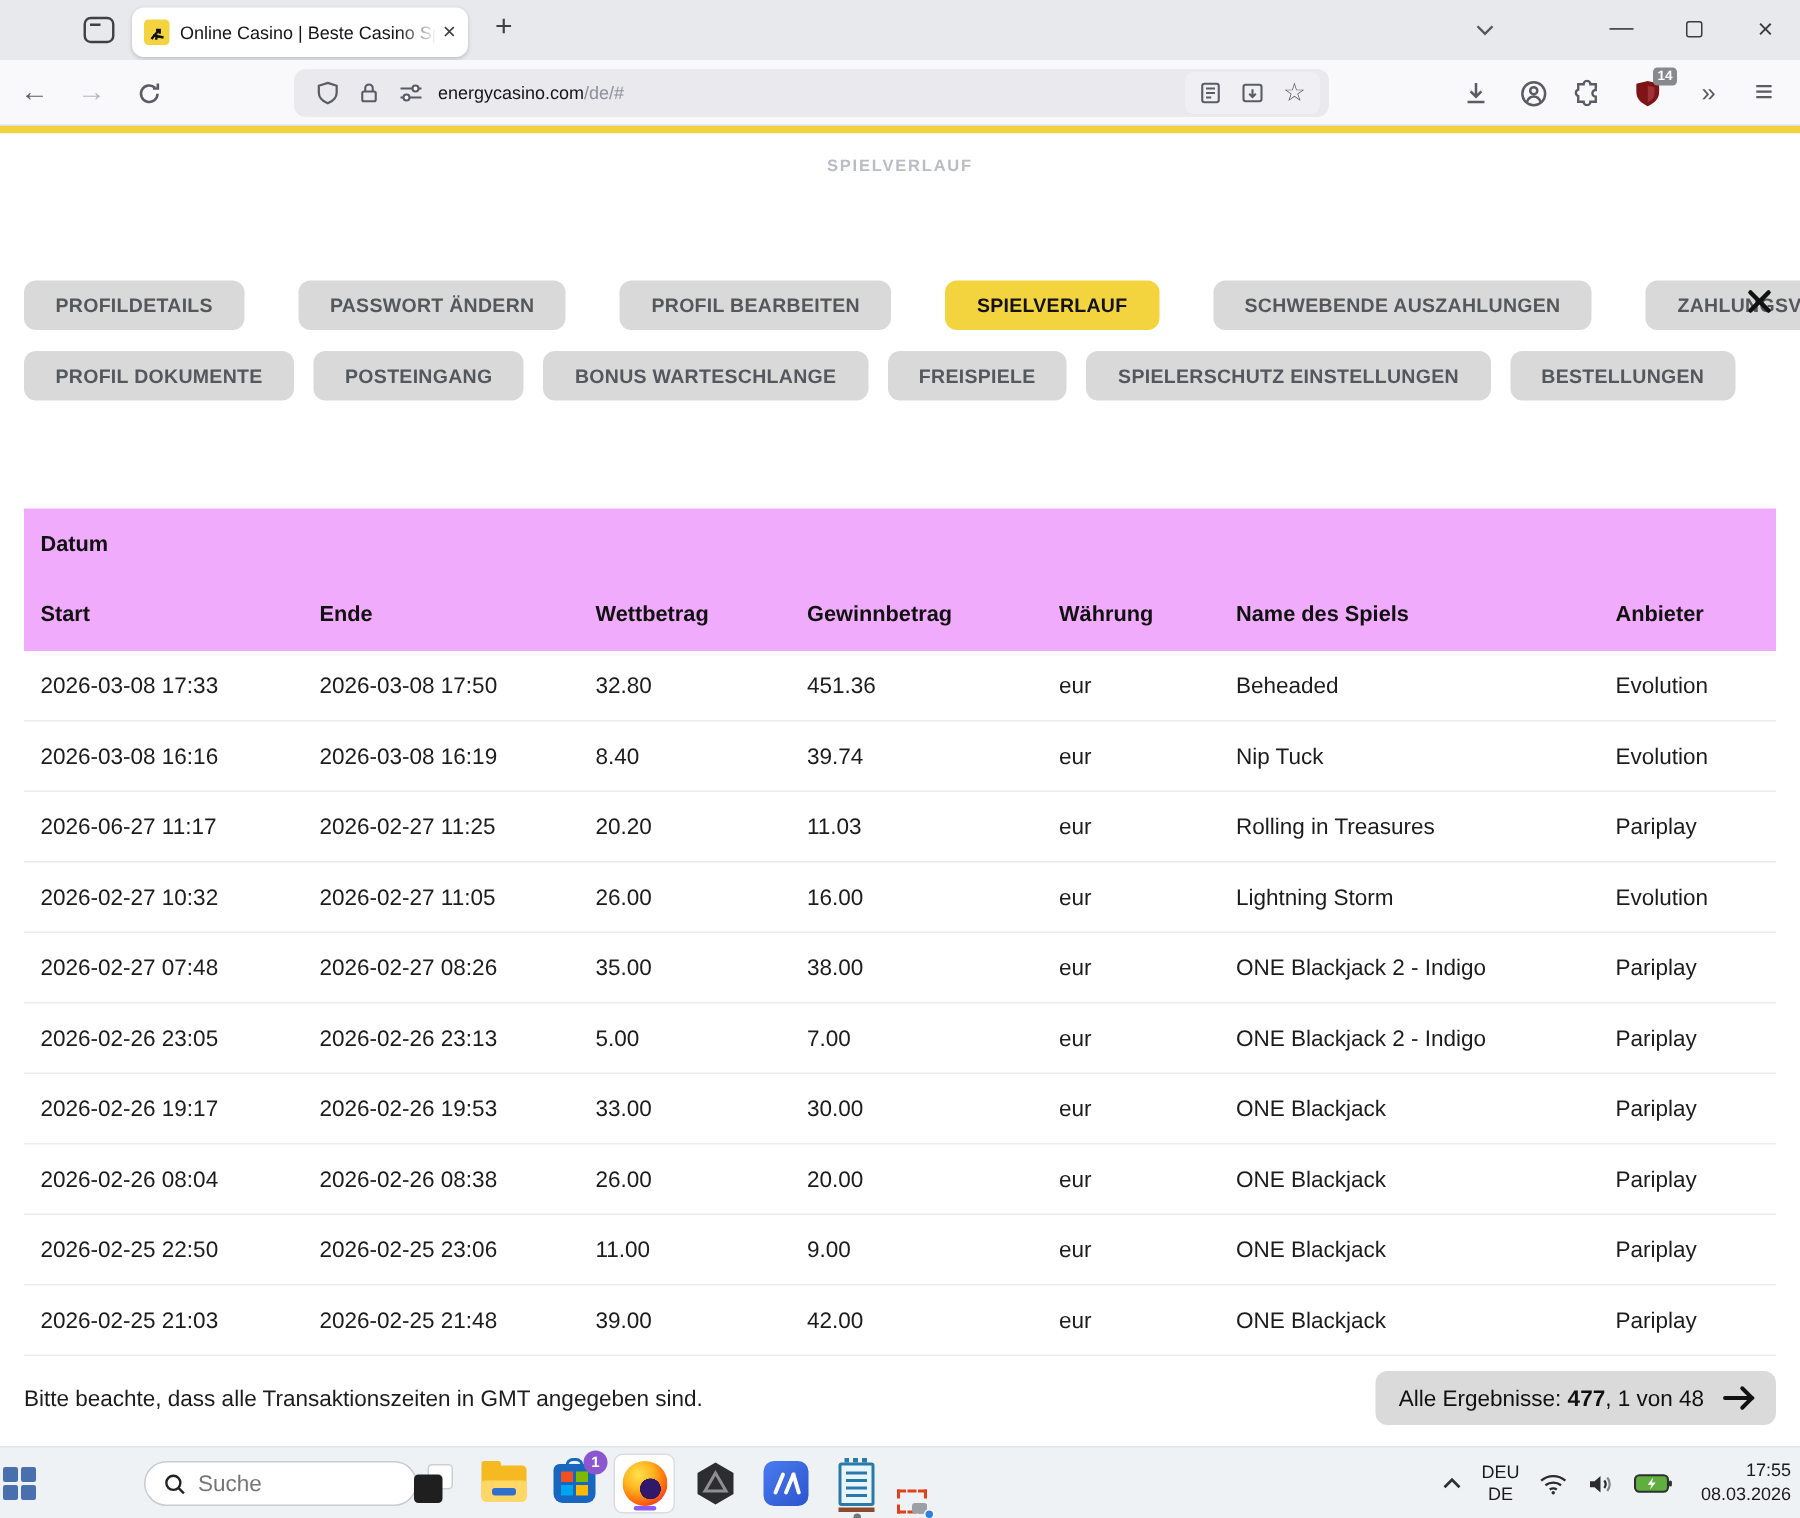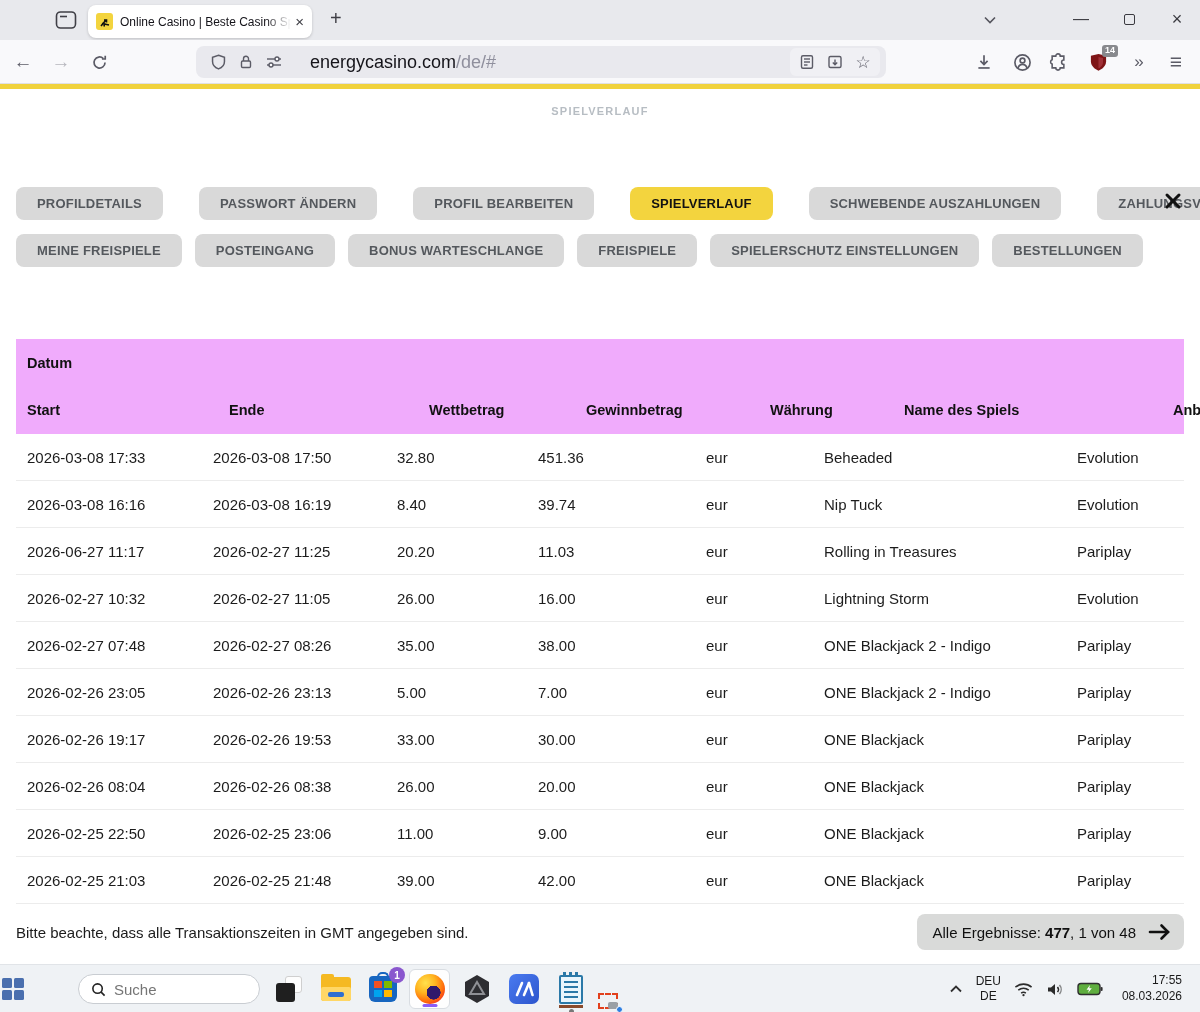--- a/index.html
+++ b/index.html
@@ -25,21 +25,21 @@
   .win-close { left:1154px; font-size:18px; }
 
   .toolbar { position:relative; height:44px; background:#f9f9fb; border-bottom:1px solid #e0e0e4; }
   .tool-ic { position:absolute; top:11px; width:22px; height:22px; color:#5b5b66; display:flex; align-items:center; justify-content:center; }
   .back { left:12px; font-size:19px; }
   .fwd { left:50px; font-size:19px; color:#b6b6bd; }
   .reload { left:88px; }
   .urlbar { position:absolute; left:196px; top:6px; width:690px; height:32px; background:#e9e9ee; border-radius:8px;
             display:flex; align-items:center; padding:0 6px 0 12px; }
   .urlbar .lic { width:20px; height:20px; color:#5b5b66; margin-right:8px; flex:0 0 auto; display:flex; align-items:center; justify-content:center; }
-  .url-text { font-size:18px; color:#15141a; white-space:nowrap; margin-left:18px; flex:1 1 auto; }
+  .url-text { font-size:12px; color:#15141a; white-space:nowrap; margin-left:0; flex:1 1 auto; }
   .url-text .path { color:#8f8f9d; }
   .url-right { display:flex; align-items:center; gap:6px; background:#f0f0f4; border-radius:6px; height:28px; padding:0 6px; }
   .url-right .ric { width:22px; height:22px; color:#5b5b66; display:flex; align-items:center; justify-content:center; font-size:17px; }
   .act { position:absolute; top:10px; width:24px; height:24px; color:#5b5b66; display:flex; align-items:center; justify-content:center; }
   .dl { left:972px; } .acct { left:1010px; } .puz { left:1046px; }
   .ublock { left:1086px; }
   .ublock .badge { position:absolute; top:-5px; right:-8px; background:#88898d; color:#fff; font-size:9px; font-weight:bold;
                    border-radius:3px; padding:1px 3px; line-height:1.1; }
   .morechev { left:1126px; font-size:17px; letter-spacing:-2px; }
   .burger { left:1164px; font-size:21px; }
@@ -54,37 +54,37 @@
   #nav-row1 { margin-top:70px;gap:36px; }
   #nav-row2 { margin-top:14px; }
   .nav-btn { height:33px; padding:0 21px; border:none; border-radius:8px; background:#d9d9d9; color:#54585d;
              font-family:inherit; font-size:13px; font-weight:bold; letter-spacing:.2px; white-space:nowrap; cursor:pointer; }
   .nav-btn.active { background:#f3d43e; color:#121212; }
 
   .gtable { margin:72px 16px 0 16px; }
   .thead { background:#f0abfc; }
   .datum-row { height:47px; display:flex; align-items:center; padding-left:11px; font-size:14.5px; font-weight:bold; color:#111; }
   .grid-row { display:grid; grid-template-columns:186px 184px 141px 168px 118px 253px 1fr; align-items:center; }
-  .cols-row { height:48px;gap:16px; }
+  .cols-row { height:48px; }
   .th { font-size:14.5px; font-weight:bold; color:#111; padding-left:11px; }
   .trow { height:47px; border-bottom:1px solid #ececec; }
   .td { font-size:15px; color:#1c1c1c; padding-left:11px; white-space:nowrap; }
 
   .footer-row { margin:0 16px; height:56px; display:flex; align-items:center; justify-content:space-between; }
   .footnote { font-size:15px; color:#1c1c1c; }
   .pagination { display:flex; align-items:center; height:36px; background:#d9dad9; border-radius:8px; padding:0 12px 0 16px; gap:12px; }
   .pag-text { font-size:15px; color:#111; white-space:nowrap; }
   .pag-text b { font-weight:bold; }
   .pag-arrow { width:24px; height:20px; color:#111; }
 
   
   .taskbar { position:absolute; left:0; top:964px; width:1200px; height:48px; background:#eff2f5; border-top:1px solid #e1e4e8; }
   .start { position:absolute; left:2px; top:13px; width:22px; height:22px; display:grid; grid-template-columns:10px 10px; grid-template-rows:10px 10px; gap:2px; }
   .start div { background:#4a6fae; border-radius:1.5px; }
-  .tsearch { position:absolute; left:78px; top:9px; width:182px; height:30px; background:#fff; border:1px solid #c9cdd2;
+  .tsearch { position:absolute; left:96px; top:9px; width:182px; height:30px; background:#fff; border:1px solid #c9cdd2;
              border-radius:15px; display:flex; align-items:center; padding:0 12px; gap:8px; }
   .tsearch svg { color:#222; flex:0 0 auto; }
   .tsearch input { border:none; outline:none; background:transparent; font-family:inherit; font-size:15px; color:#333; width:110px; }
   .apps { position:absolute; left:268px; top:4px; display:flex; gap:6px; }
   .app { width:41px; height:40px; border-radius:6px; display:flex; align-items:center; justify-content:center; position:relative; }
   .app.active { background:rgba(255,255,255,.9); border:1px solid #d9dde2; }
   .app.active::after { content:""; position:absolute; bottom:1px; left:50%; transform:translateX(-50%);
                        width:15px; height:3px; border-radius:2px; background:#8b5cf6; }
   .ic-taskview { position:relative; width:26px; height:26px; }
   .ic-taskview .b1 { position:absolute; right:0; top:0; width:17px; height:17px; background:#fdfdfd; border:1px solid #cfcfcf; border-radius:3px; }
@@ -108,21 +108,21 @@
               display:flex; align-items:center; justify-content:center; }
   .ic-notepad { position:relative; width:24px; height:29px; background:#eaf6fd; border:2px solid #2b79a8; border-radius:2px; }
   .ic-notepad .l { position:absolute; left:3px; right:3px; height:2.5px; background:#2b79a8; }
   .ic-notepad .dots { position:absolute; top:-5px; left:2px; right:2px; height:3px;
       background:repeating-linear-gradient(90deg,#2b79a8 0 3px,transparent 3px 6px); }
   .ic-notepad .base { position:absolute; left:-2px; right:-2px; bottom:-6px; height:3px; background:#8a4a2b; }
   .ic-notepad .pin { position:absolute; left:8px; bottom:-12px; width:5px; height:5px; border-radius:50%; background:#777; }
   .capture-mini { position:absolute; left:598px; top:28px; width:20px; height:16px; border:2px dashed #e2401c; }
   .capture-mini .blob { position:absolute; right:-2px; bottom:-2px; width:10px; height:7px; background:#9aa0a6; border-radius:2px; }
   .capture-mini .dot { position:absolute; right:-7px; bottom:-6px; width:7px; height:7px; border-radius:50%; background:#2f7fe0; border:1px solid #fff; }
-  .tray { position:absolute; right:18px; top:0; height:48px; display:flex; align-items:center; gap:13px; }
+  .tray { position:absolute; right:6px; top:0; height:48px; display:flex; align-items:center; gap:13px; }
   .tray .chev { color:#303030; }
   .lang { font-size:12px; color:#1a1a1a; text-align:center; line-height:1.25; }
   .clockblk { font-size:12px; color:#1a1a1a; text-align:right; line-height:1.3; min-width:66px; }
   .trayic { color:#2b2b2b; display:flex; align-items:center; }
 </style>
 </head>
 <body>
 
 <div class="stage">
 
@@ -240,21 +240,21 @@
 
     <div class="nav-row" id="nav-row1">
         <button class="nav-btn">PROFILDETAILS</button>
         <button class="nav-btn">PASSWORT ÄNDERN</button>
         <button class="nav-btn">PROFIL BEARBEITEN</button>
         <button class="nav-btn active">SPIELVERLAUF</button>
         <button class="nav-btn">SCHWEBENDE AUSZAHLUNGEN</button>
         <button class="nav-btn">ZAHLUNGSVERLAUF</button>
       </div>
     <div class="nav-row" id="nav-row2">
-        <button class="nav-btn">MEINE FREISPIELE</button>
+        <button class="nav-btn">PROFIL DOKUMENTE</button>
         <button class="nav-btn">POSTEINGANG</button>
         <button class="nav-btn">BONUS WARTESCHLANGE</button>
         <button class="nav-btn">FREISPIELE</button>
         <button class="nav-btn">SPIELERSCHUTZ EINSTELLUNGEN</button>
         <button class="nav-btn">BESTELLUNGEN</button>
       </div>
 
     <div class="gtable">
       <div class="thead">
         <div class="datum-row">Datum</div>

